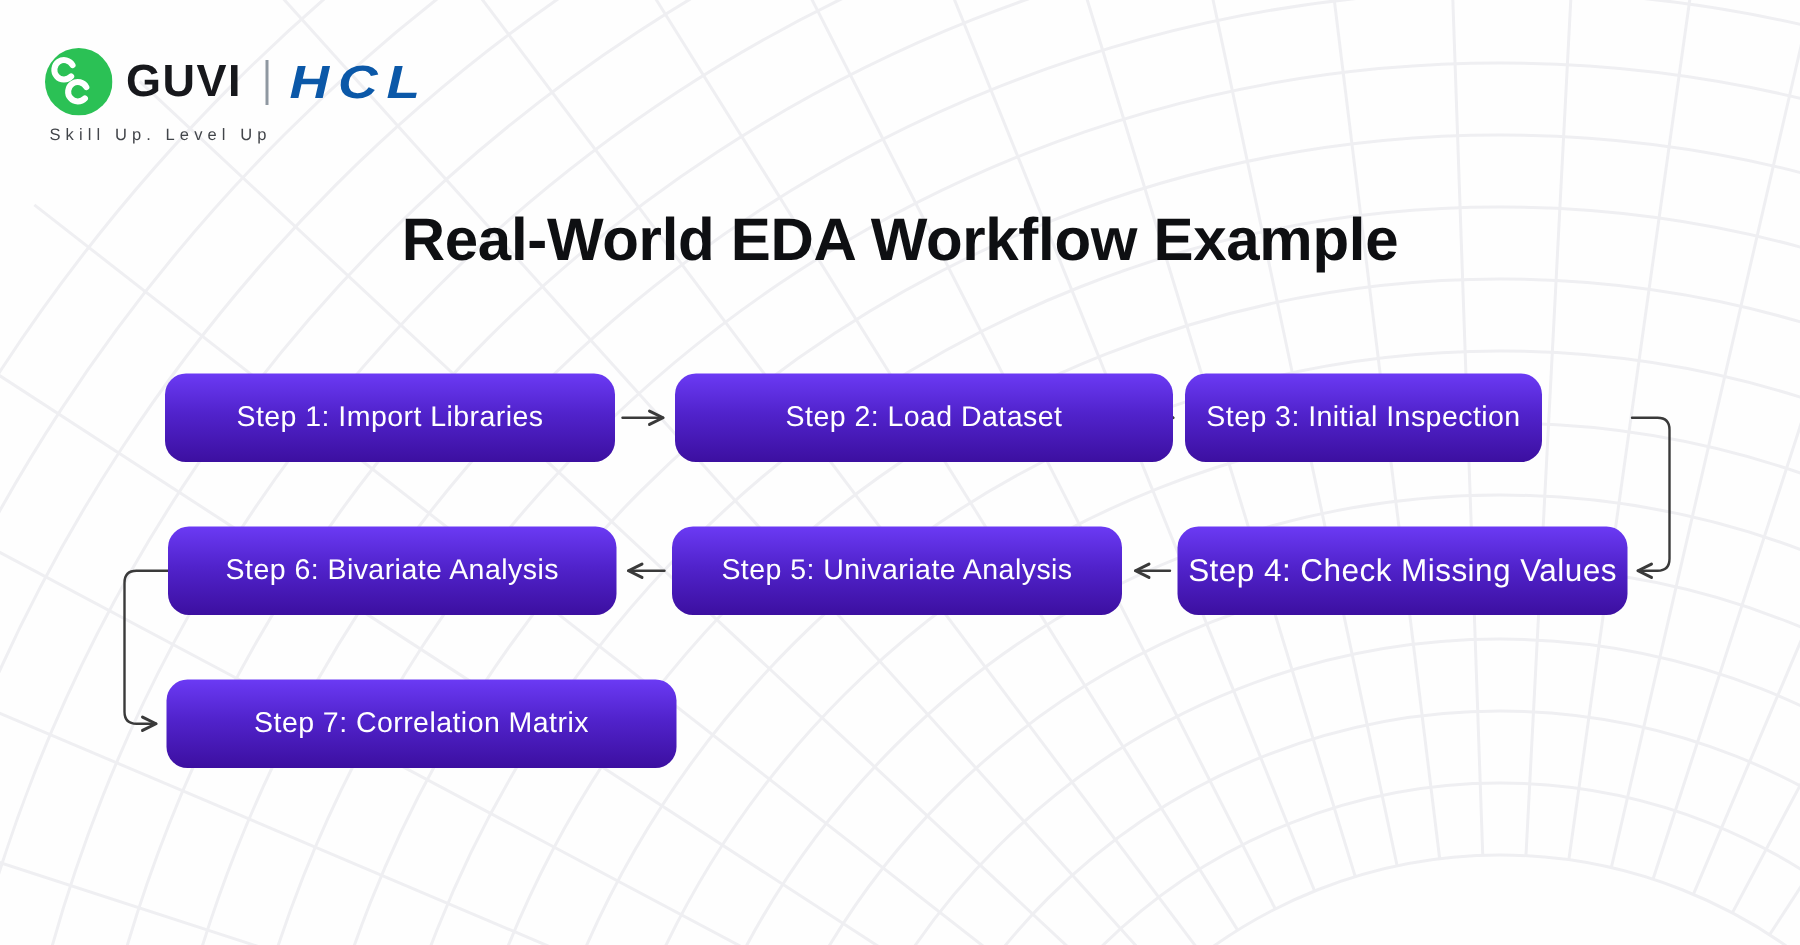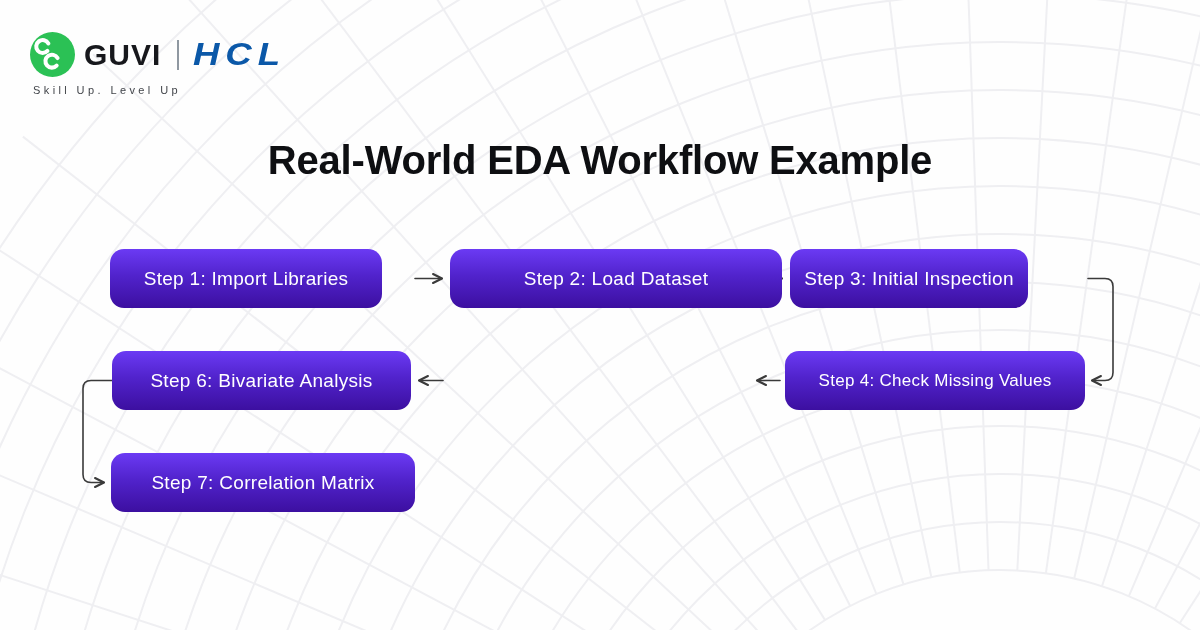--- a/index.html
+++ b/index.html
@@ -44,21 +44,21 @@
   .step {
     position:absolute; height:59px; z-index:2;
     display:flex; align-items:center; justify-content:center;
     border-radius:14px; color:#fff;
     background:linear-gradient(180deg,
       var(--grad-top,#6b3af4) 0%,
       var(--grad-mid,#5123cc) 45%,
       var(--grad-bottom,#3c0fa0) 100%);
   }
   .step span { font-size:19px; letter-spacing:0.3px; }
-  .step.small span { font-size:17px; }
+  .step.small span { font-size:21px; }
 
   
   #connectors { position:absolute; inset:0; width:1200px; height:630px; z-index:1; }
   #connectors path {
     fill:none; stroke:var(--connector,#3a3a3a); stroke-width:1.6; stroke-linecap:round;
   }
   #arrow-head path { fill:none; stroke:var(--connector,#3a3a3a); stroke-width:1.6;
     stroke-linecap:round; stroke-linejoin:round; }
 </style>
 </head>
@@ -150,32 +150,35 @@
       </span>
       <span class="guvi-word">GUVI</span>
       <span class="brand-divider"></span>
       <span class="hcl-word">HCL</span>
     </div>
     <div class="tagline">Skill Up. Level Up</div>
   </div>
 
   <h1 class="title">Real-World EDA Workflow Example</h1>
 
-  <div class="step" style="left:110px; top:249px; width:272px">
+  <div class="step" style="left:110px; top:249px; width:300px">
     <span>Step 1: Import Libraries</span>
   </div>
   <div class="step" style="left:450px; top:249px; width:332px">
     <span>Step 2: Load Dataset</span>
   </div>
   <div class="step" style="left:790px; top:249px; width:238px">
     <span>Step 3: Initial Inspection</span>
   </div>
   <div class="step small" style="left:785px; top:351px; width:300px">
     <span>Step 4: Check Missing Values</span>
   </div>
+  <div class="step" style="left:448px; top:351px; width:300px">
+    <span>Step 5: Univariate Analysis</span>
+  </div>
   <div class="step" style="left:112px; top:351px; width:299px">
     <span>Step 6: Bivariate Analysis</span>
   </div>
-  <div class="step" style="left:111px; top:453px; width:304px">
+  <div class="step" style="left:111px; top:453px; width:340px">
     <span>Step 7: Correlation Matrix</span>
   </div>
 
 </div>
 
 </body></html>

